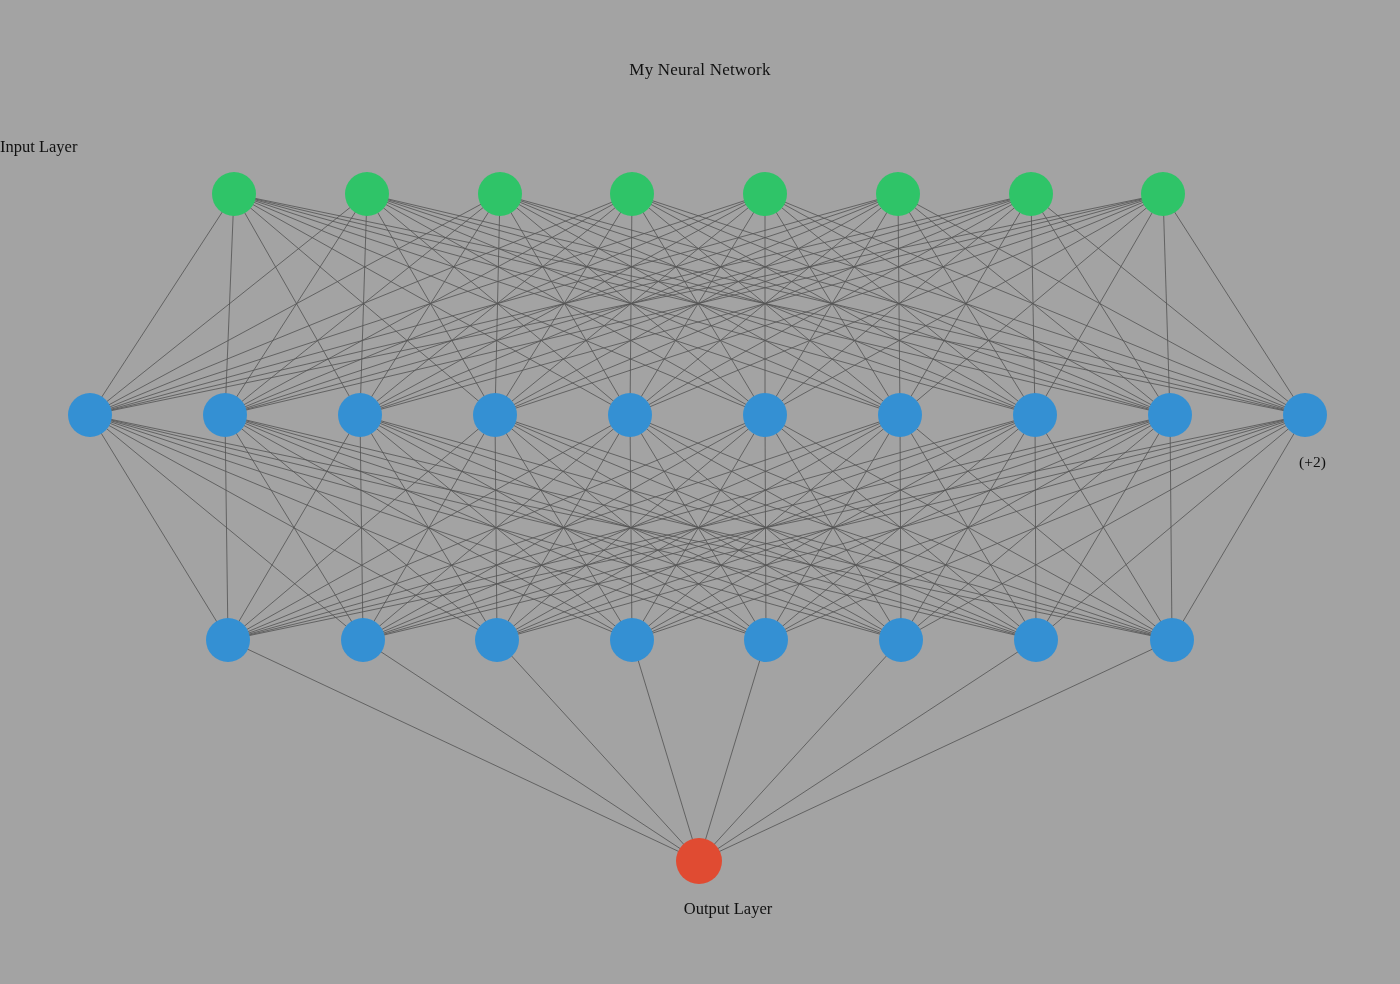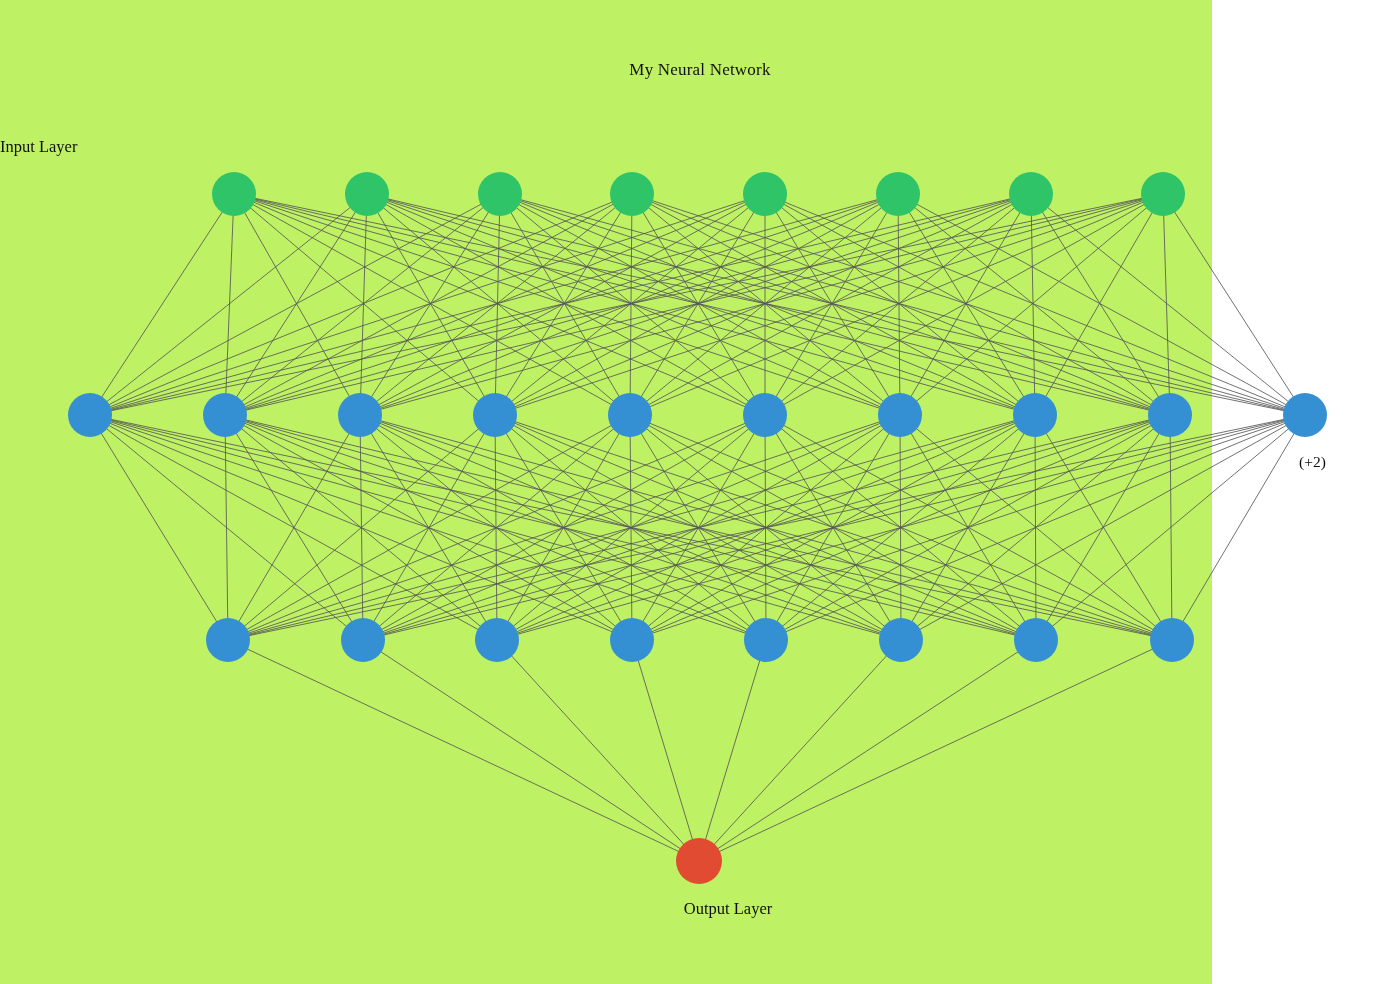--- a/index.html
+++ b/index.html
@@ -9,23 +9,23 @@
   }
   body {
     width: 1400px;
     height: 984px;
     overflow: hidden;
     font-family: "Liberation Serif", "DejaVu Serif", serif;
     color: #111111;
   }
   #canvas {
     position: relative;
-    width: 1212px;
+    width: 1400px;
     height: 984px;
-    background: #bef264;
+    background: #a3a3a3;
   }
   #net-svg {
     position: absolute;
     left: 0;
     top: 0;
     width: 1400px;
     height: 984px;
     display: block;
   }
   .diagram-title {

